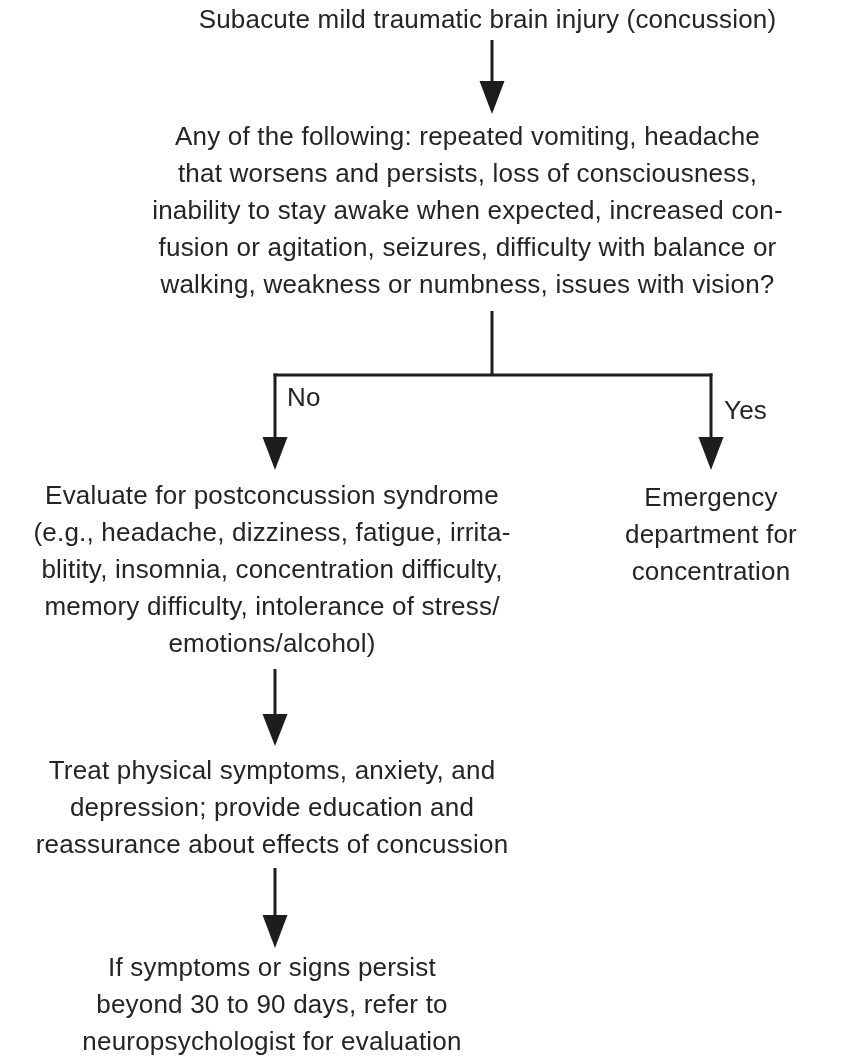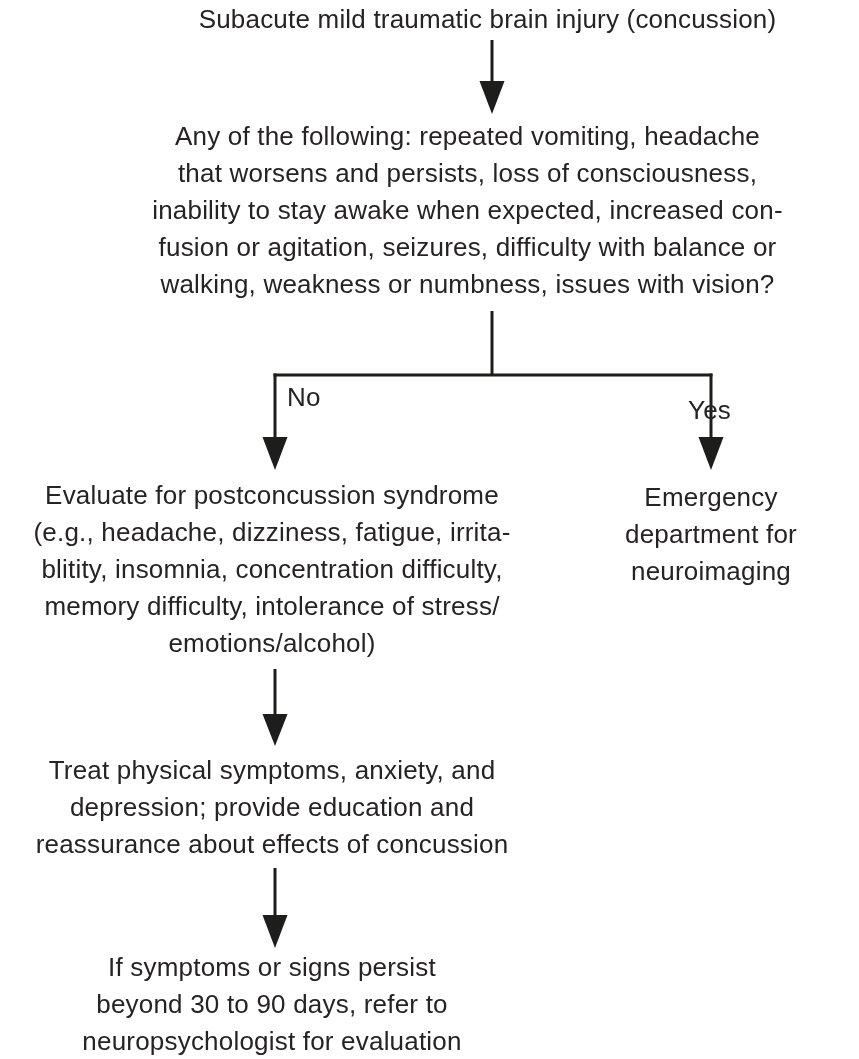--- a/index.html
+++ b/index.html
@@ -49,21 +49,21 @@
     line-height: 30px;
     letter-spacing: 0.2px;
   }
   .node-title    { top: 1px;   left: 110px; width: 755px; }
   .node-question { top: 118px; left: 60px;  width: 815px; }
   .node-evaluate { top: 477px; left: -28px; width: 600px; }
   .node-emergency{ top: 479px; left: 601px; width: 220px; }
   .node-treat    { top: 752px; left: -28px; width: 600px; }
   .node-followup { top: 949px; left: -28px; width: 600px; }
   .label-no  { top: 382px; left: 287px; }
-  .label-yes { top: 395px; left: 688px; }
+  .label-yes { top: 395px; left: 724px; }
 </style>
 </head>
 <body>
 
 <div class="canvas">
 
   <svg class="connectors" viewBox="0 0 859 1059" xmlns="http://www.w3.org/2000/svg">
     <g>
       <line x1="492" y1="40" x2="492" y2="86"></line>
       <polygon points="479.5,81 504.5,81 492,114"></polygon>
@@ -99,21 +99,21 @@
   <div class="branch-label label-yes">Yes</div>
 
   <div class="node node-evaluate">Evaluate for postconcussion syndrome
 (e.g., headache, dizziness, fatigue, irrita-
 blitity, insomnia, concentration difficulty,
 memory difficulty, intolerance of stress/
 emotions/alcohol)</div>
 
   <div class="node node-emergency">Emergency
 department for
-neuroimaging</div>
+concentration</div>
 
   <div class="node node-treat">Treat physical symptoms, anxiety, and
 depression; provide education and
 reassurance about effects of concussion</div>
 
   <div class="node node-followup">If symptoms or signs persist
 beyond 30 to 90 days, refer to
 neuropsychologist for evaluation</div>
 
 </div>

